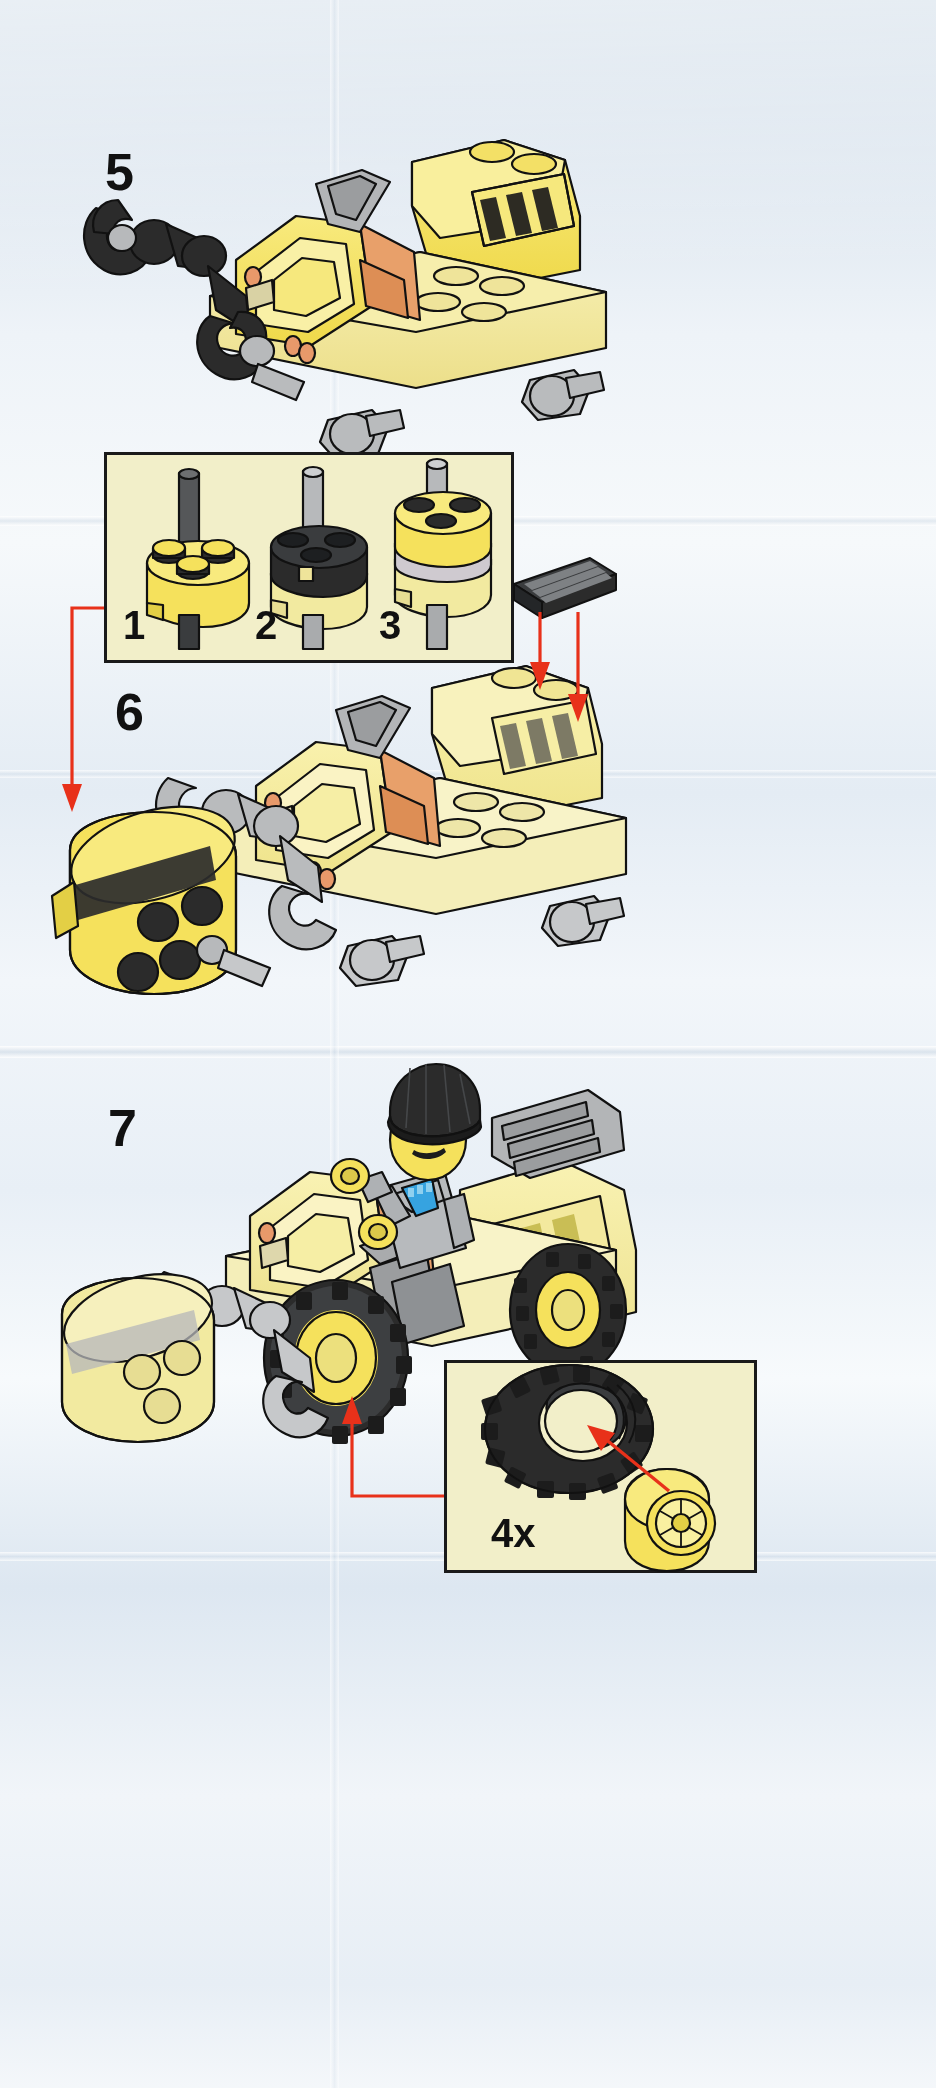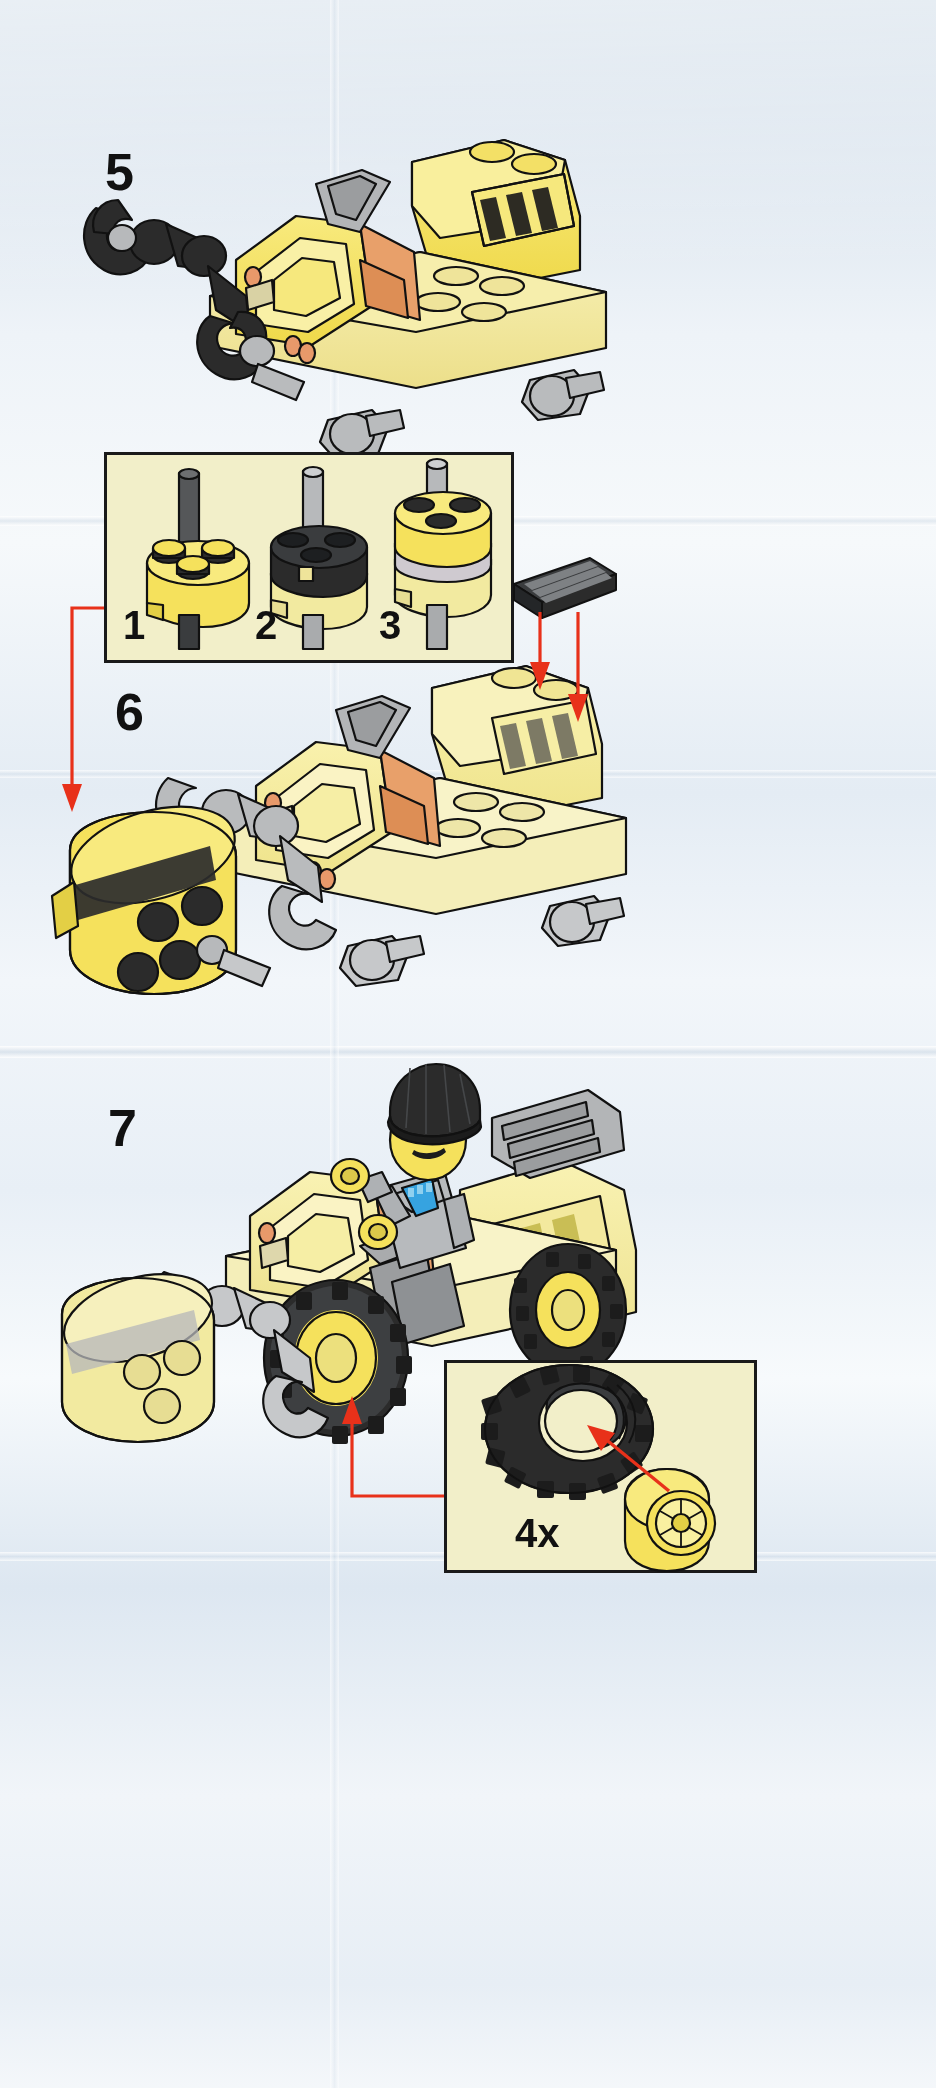--- a/index.html
+++ b/index.html
@@ -518,21 +518,21 @@
         </g>
 
         <g stroke="#e8311a" stroke-width="3.4" fill="none">
           <path d="M222 128 L156 74"></path>
         </g>
         <g fill="#e8311a" stroke="none">
           <path d="M140 62 L168 70 L154 88 Z"></path>
         </g>
       </g>
     </svg>
-    <div class="boxlabel nosel" style="left:68px;top:150px;">4x</div>
+    <div class="boxlabel nosel" style="left:44px;top:150px;">4x</div>
   </div>
 
   <svg class="arrow-svg">
     <g stroke="#e8311a" stroke-width="3.2" fill="none">
       <path d="M444 1496 L352 1496 L352 1418"></path>
     </g>
     <g fill="#e8311a" stroke="none">
       <path d="M352 1396 L342 1424 L362 1424 Z"></path>
     </g>
   </svg>

